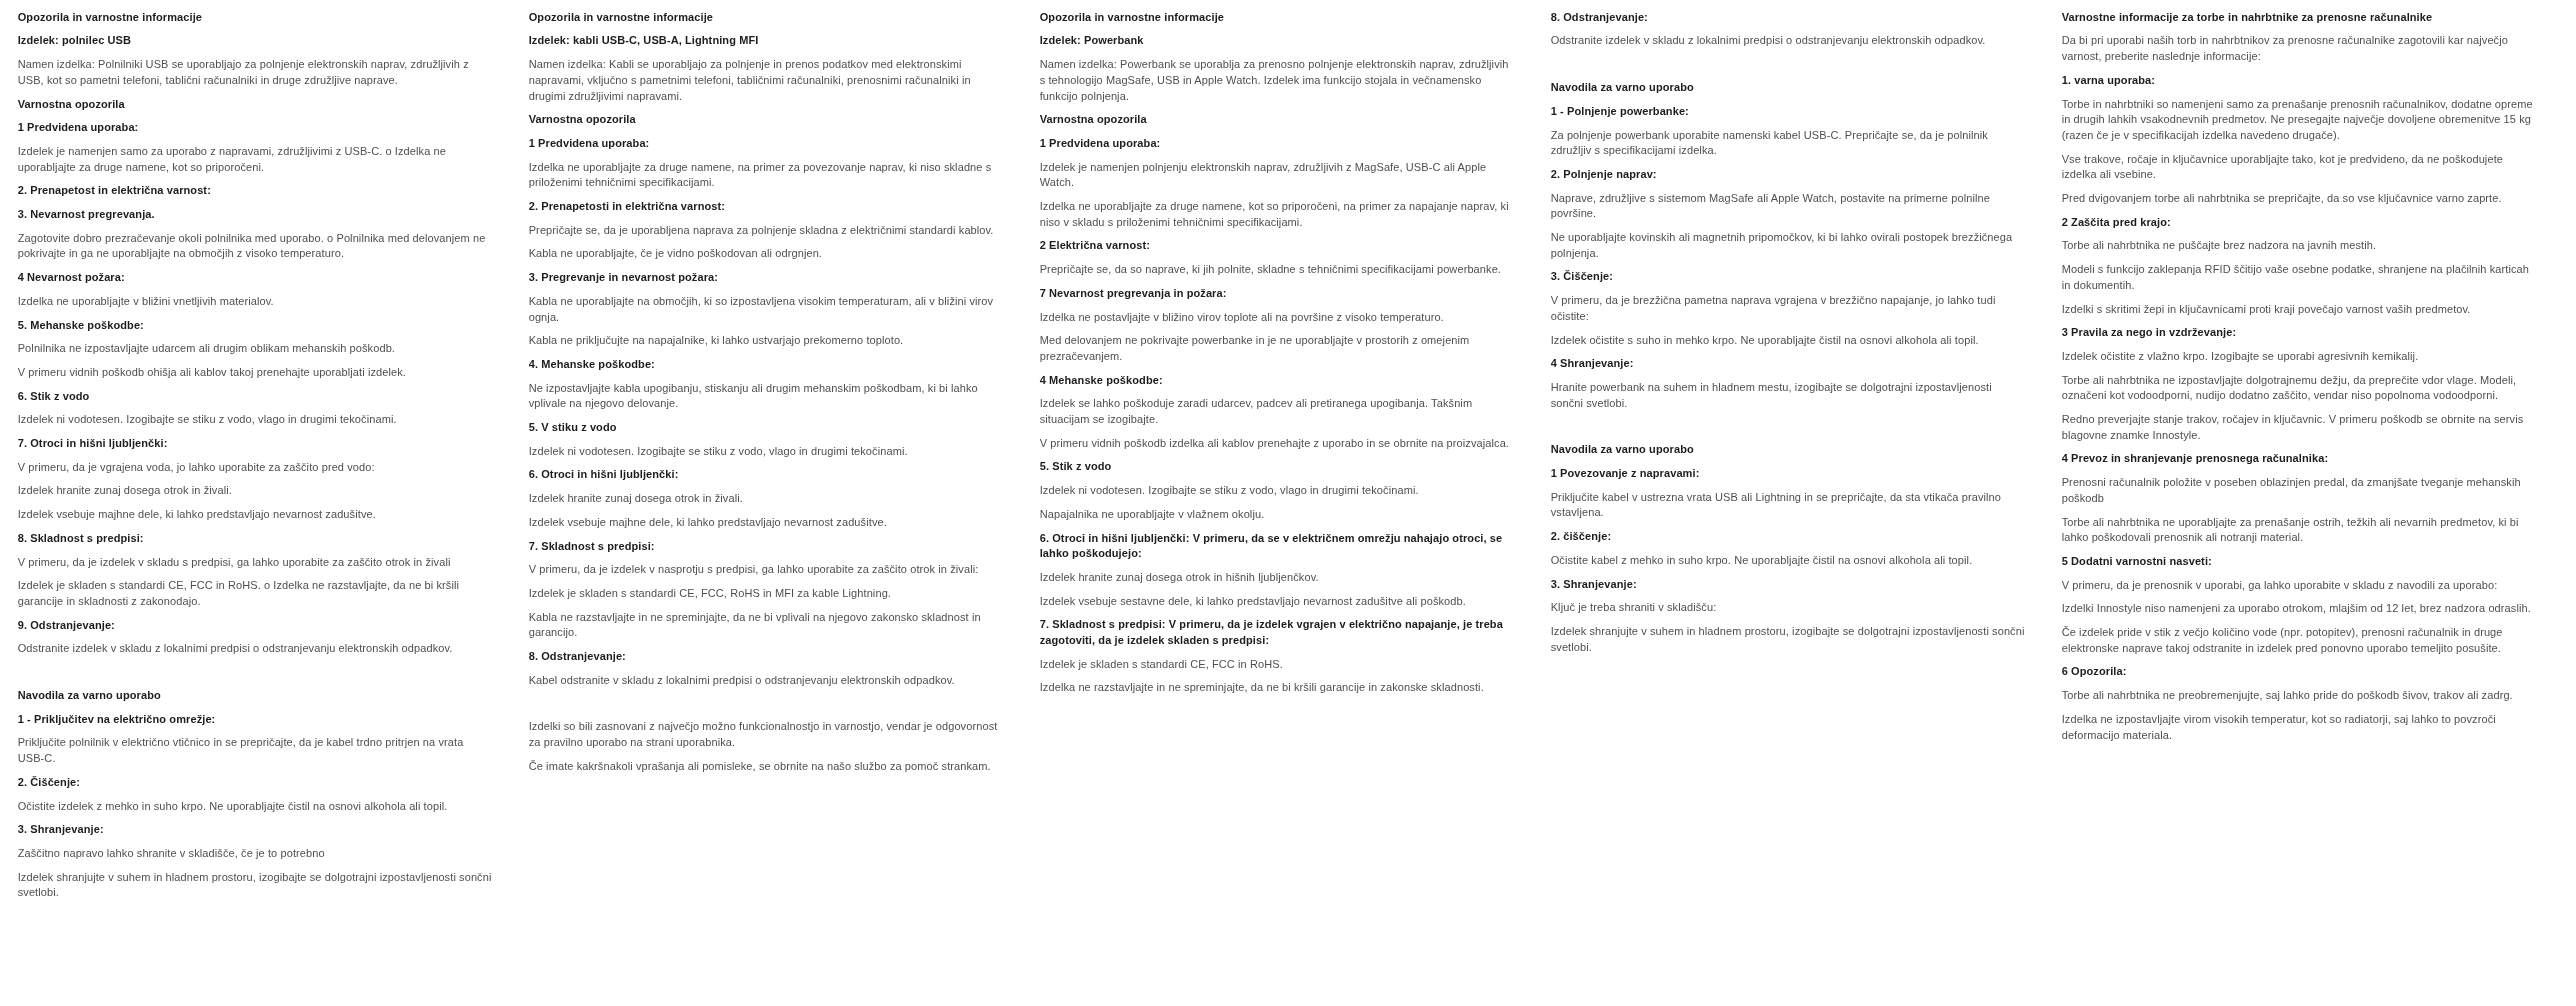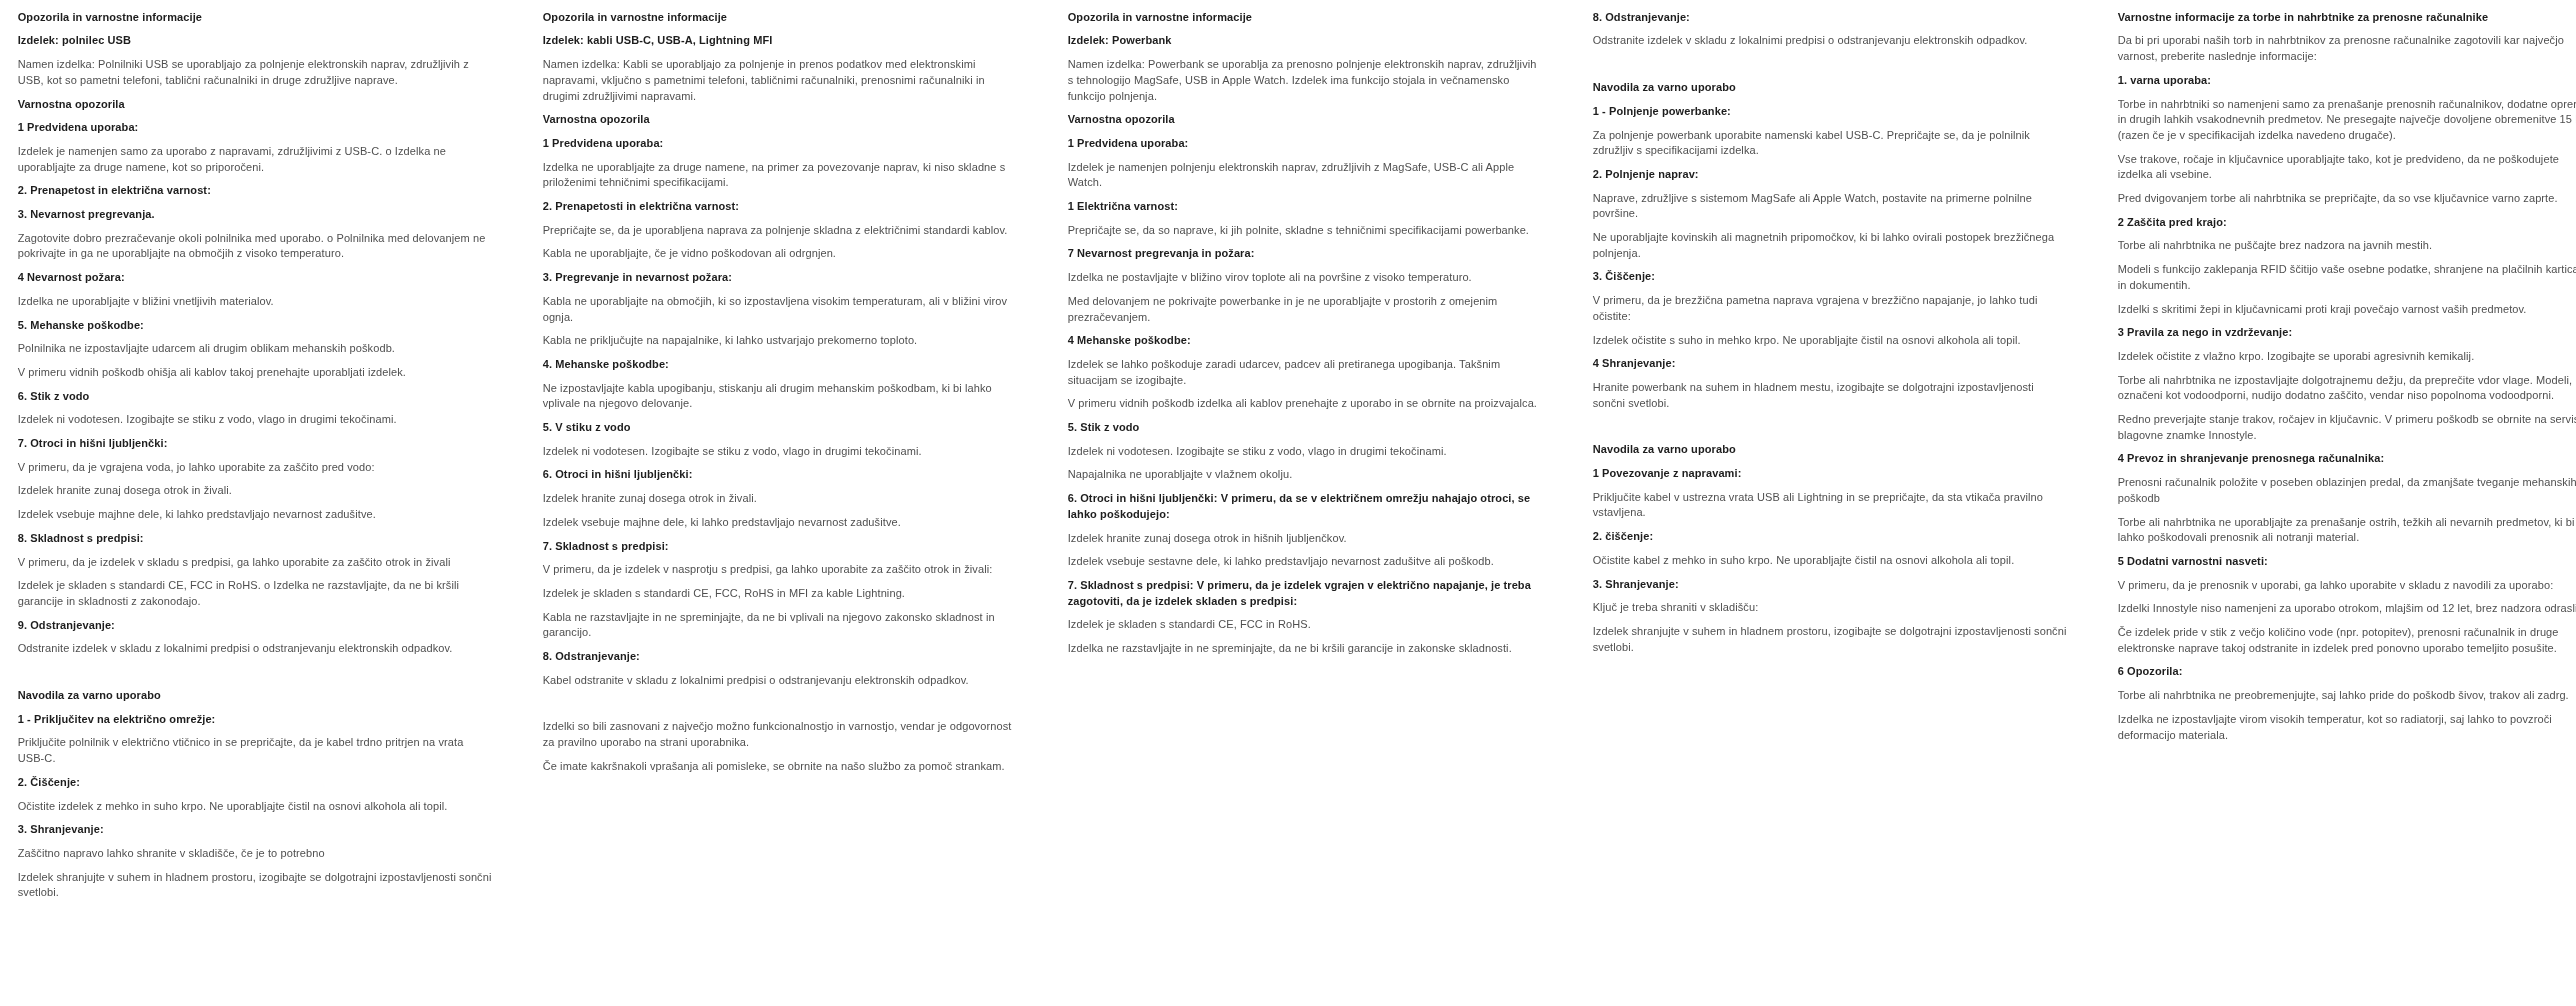--- a/index.html
+++ b/index.html
@@ -14,21 +14,21 @@
     box-sizing: border-box;
     width: 2576px;
     height: 1006px;
     padding: 9.7px 21px 0 17.7px;
     font-family: "Liberation Sans", "DejaVu Sans", sans-serif;
     font-size: 11px;
     line-height: 15.7px;
     color: #4f4f4f;
     display: flex;
     flex-direction: row;
-    gap: 50px;
+    gap: 36px;
   }
   .column {
     width: 475px;
     flex: 0 0 475px;
   }
   .blk {
     margin: 0 0 8px 0;
     letter-spacing: 0.1px;
   }
   .blk.h {
@@ -111,21 +111,22 @@
       <div class="blk p gap">Izdelki so bili zasnovani z največjo možno funkcionalnostjo in varnostjo, vendar je odgovornost za pravilno uporabo na strani uporabnika.</div>
       <div class="blk p">Če imate kakršnakoli vprašanja ali pomisleke, se obrnite na našo službo za pomoč strankam.</div>
     </div>
     <div class="column">
       <div class="blk h">Opozorila in varnostne informacije</div>
       <div class="blk h">Izdelek: Powerbank</div>
       <div class="blk p">Namen izdelka: Powerbank se uporablja za prenosno polnjenje elektronskih naprav, združljivih s tehnologijo MagSafe, USB in Apple Watch. Izdelek ima funkcijo stojala in večnamensko funkcijo polnjenja.</div>
       <div class="blk h">Varnostna opozorila</div>
       <div class="blk h">1 Predvidena uporaba:</div>
       <div class="blk p">Izdelek je namenjen polnjenju elektronskih naprav, združljivih z MagSafe, USB-C ali Apple Watch.</div>
-      <div class="blk h">1 Električna varnost:</div>
+      <div class="blk p">Izdelka ne uporabljajte za druge namene, kot so priporočeni, na primer za napajanje naprav, ki niso v skladu s priloženimi tehničnimi specifikacijami.</div>
+      <div class="blk h">2 Električna varnost:</div>
       <div class="blk p">Prepričajte se, da so naprave, ki jih polnite, skladne s tehničnimi specifikacijami powerbanke.</div>
       <div class="blk h">7 Nevarnost pregrevanja in požara:</div>
       <div class="blk p">Izdelka ne postavljajte v bližino virov toplote ali na površine z visoko temperaturo.</div>
       <div class="blk p">Med delovanjem ne pokrivajte powerbanke in je ne uporabljajte v prostorih z omejenim prezračevanjem.</div>
       <div class="blk h">4 Mehanske poškodbe:</div>
       <div class="blk p">Izdelek se lahko poškoduje zaradi udarcev, padcev ali pretiranega upogibanja. Takšnim situacijam se izogibajte.</div>
       <div class="blk p">V primeru vidnih poškodb izdelka ali kablov prenehajte z uporabo in se obrnite na proizvajalca.</div>
       <div class="blk h">5. Stik z vodo</div>
       <div class="blk p">Izdelek ni vodotesen. Izogibajte se stiku z vodo, vlago in drugimi tekočinami.</div>
       <div class="blk p">Napajalnika ne uporabljajte v vlažnem okolju.</div>

